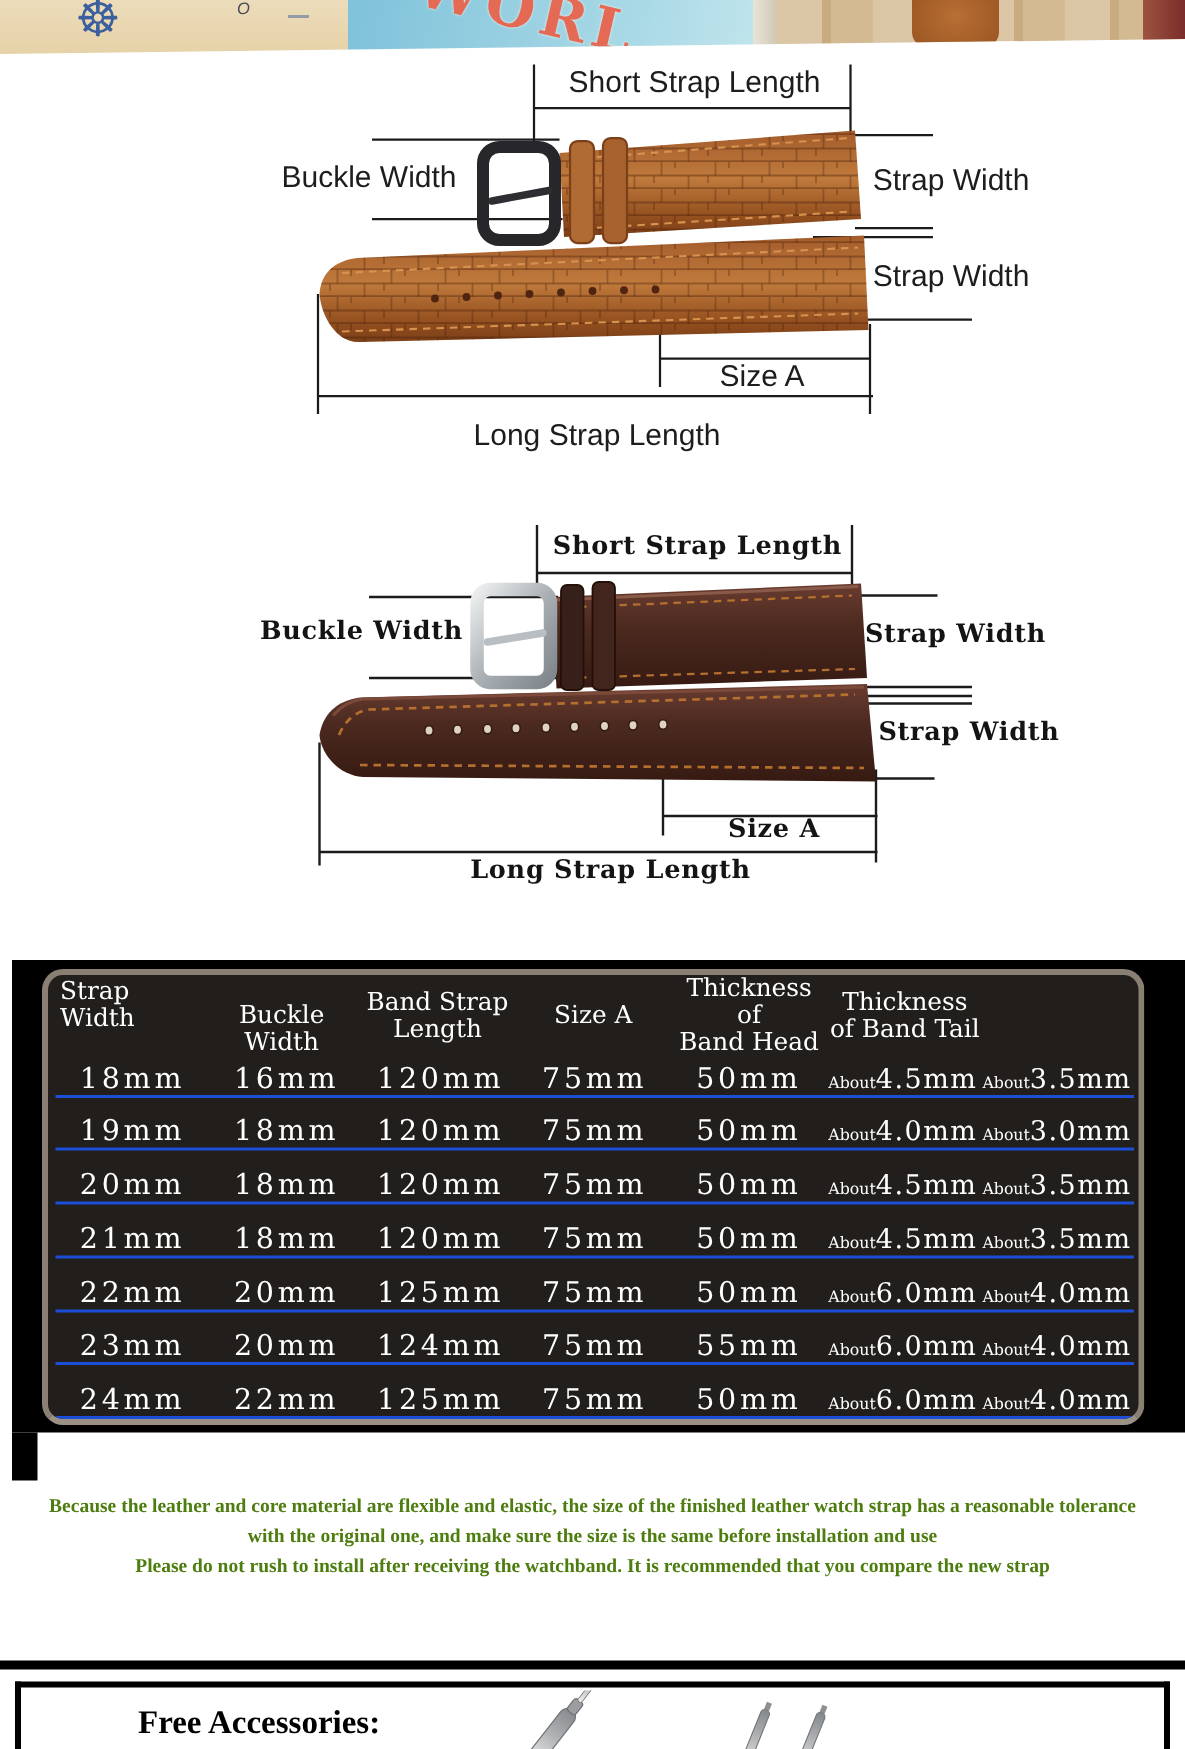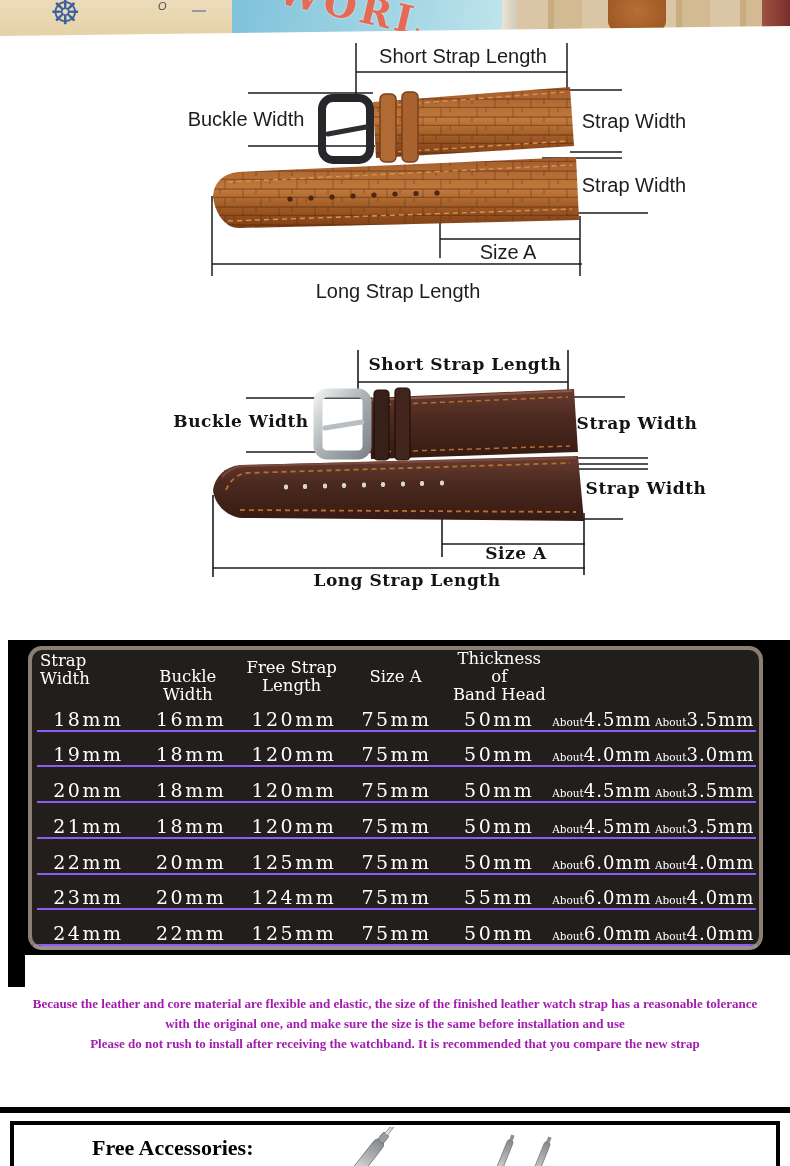--- a/index.html
+++ b/index.html
@@ -35,28 +35,28 @@
                background:#211e1c;border:4px solid #8a7f73;border-bottom-color:#9a9085;border-radius:14px;
                display:flex;flex-direction:column;font-family:"DejaVu Serif",serif;color:#ffffff;overflow:hidden;}
   #table-header{display:grid;grid-template-columns:repeat(7,1fr);height:46px;flex:0 0 auto;}
   .hcell{display:flex;flex-direction:column;line-height:1.1;font-size:16.5px;text-align:center;align-items:center;}
   .hcell.top-left{align-items:flex-start;justify-content:flex-start;text-align:left;padding:2px 0 0 8px;}
   .hcell.bottom{justify-content:flex-end;}
   .hcell.center{justify-content:center;}
   .hcell.middle{justify-content:center;}
   #table-rows{flex:1 1 auto;display:flex;flex-direction:column;}
   .trow{flex:1 1 auto;display:grid;grid-template-columns:repeat(7,1fr);align-items:end;
-        border-bottom:2px solid #8b5cf6;margin:0 3px 0 5px;}
+        border-bottom:2px solid #1d4ed8;margin:0 3px 0 5px;}
   .tcell{text-align:center;font-size:19px;letter-spacing:2.5px;line-height:1;padding-bottom:1px;white-space:nowrap;}
   .tcell.approx{font-size:18px;letter-spacing:1px;}
   .about{font-size:10.5px;letter-spacing:0;}
 
   
   #notes{position:absolute;left:0;top:994px;width:790px;text-align:center;
-         font-family:"Liberation Serif",serif;font-weight:bold;font-size:13px;color:#a21caf;}
+         font-family:"Liberation Serif",serif;font-weight:bold;font-size:13px;color:#4d7c0f;}
   .note-line{line-height:20px;white-space:nowrap;}
 
   
   #divider{position:absolute;left:0;top:1107px;width:790px;height:6px;background:#000000;}
   #accessories-box{position:absolute;left:10px;top:1121px;width:770px;height:60px;box-sizing:border-box;
                    border:4px solid #000000;border-bottom:none;background:#ffffff;}
   #accessories-label{position:absolute;left:78px;top:10px;font-family:"Liberation Serif",serif;
                      font-weight:bold;font-size:22px;color:#000;}
   #tools-svg{position:absolute;left:270px;top:2px;width:330px;height:44px;}
 </style>
@@ -211,29 +211,33 @@
   <div id="band-tail"></div>
   <div id="table-panel">
     <div id="table-header">
         <div class="hcell top-left">
           <span>Strap Width</span>
         </div>
         <div class="hcell bottom">
           <span>Buckle Width</span>
         </div>
         <div class="hcell center">
-          <span>Free Strap</span>
+          <span>Band Strap</span>
           <span>Length</span>
         </div>
         <div class="hcell middle">
           <span>Size A</span>
         </div>
         <div class="hcell center">
           <span>Thickness of</span>
           <span>Band Head</span>
+        </div>
+        <div class="hcell center">
+          <span>Thickness</span>
+          <span>of Band Tail</span>
         </div>
       </div>
     <div id="table-rows">
         <div class="trow">
           <div class="tcell">18mm</div>
           <div class="tcell">16mm</div>
           <div class="tcell">120mm</div>
           <div class="tcell">75mm</div>
           <div class="tcell">50mm</div>
           <div class="tcell approx"><span class="about">About</span>4.5mm</div>

